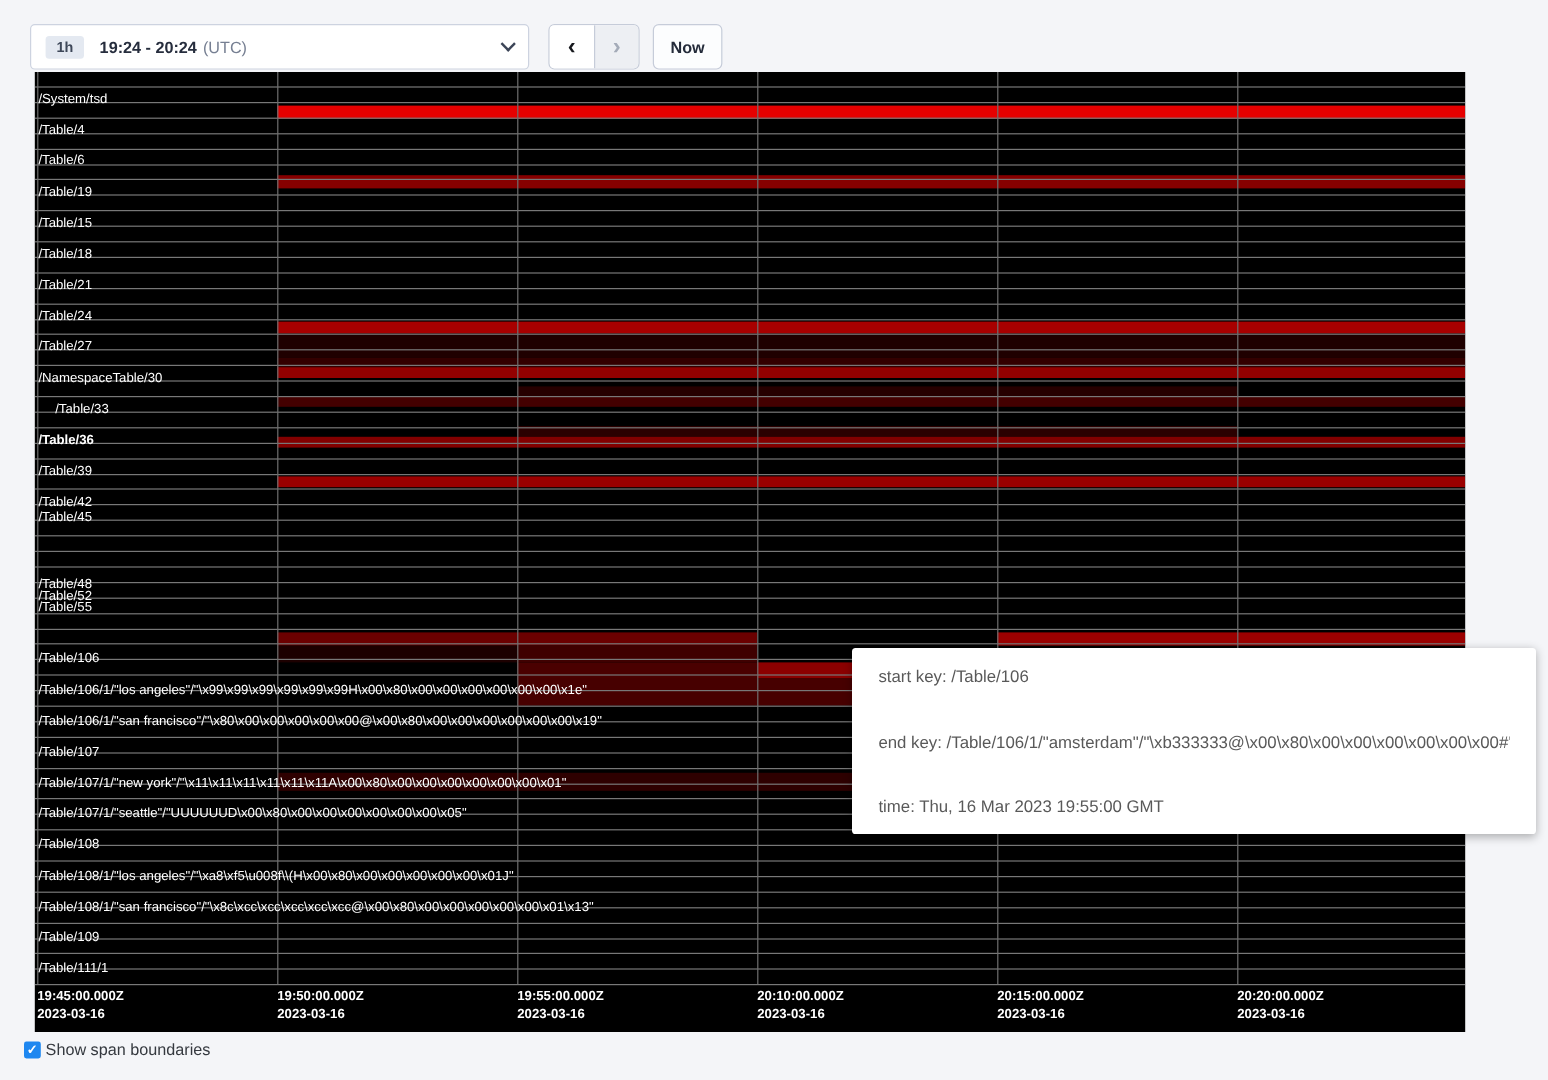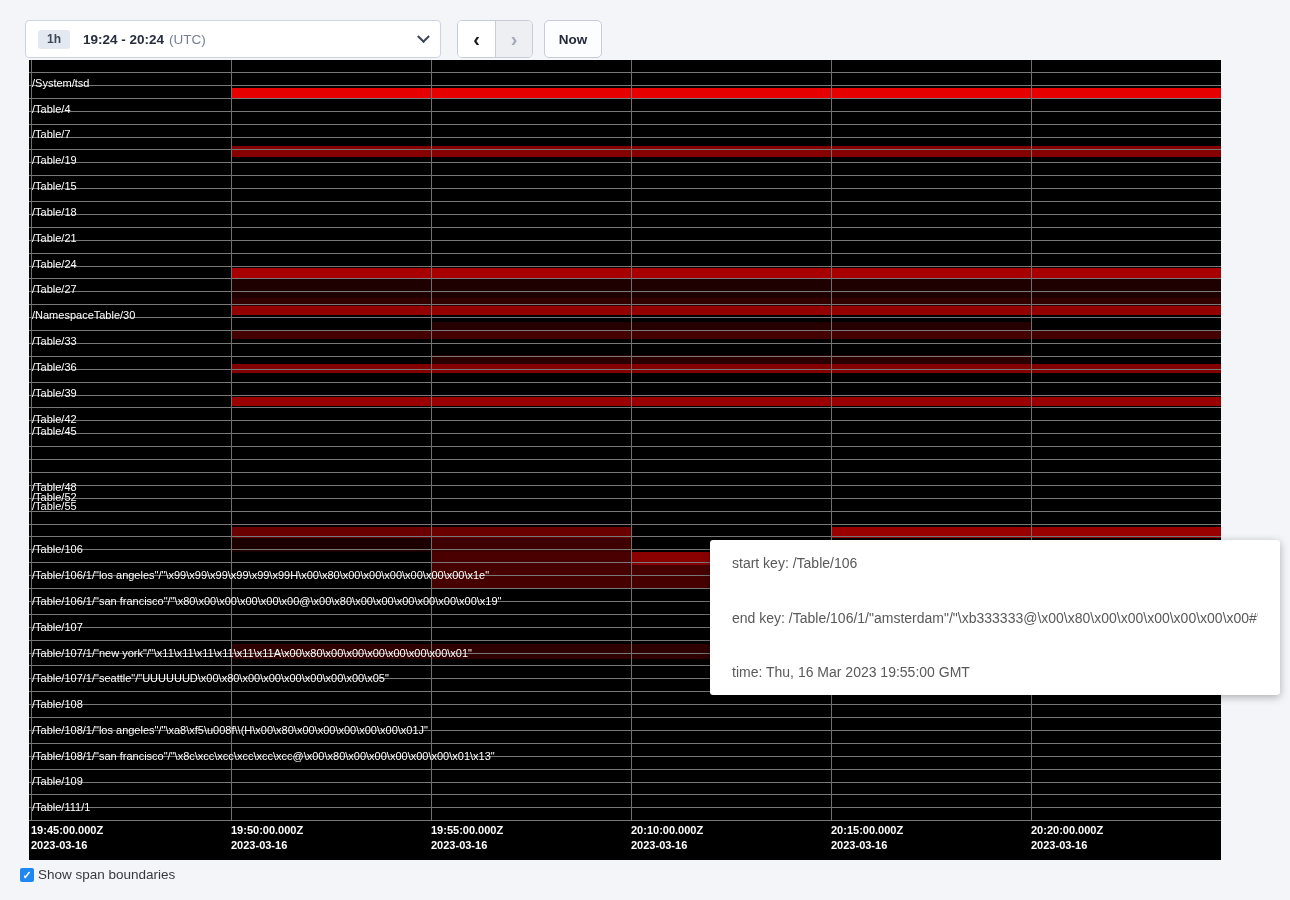--- a/index.html
+++ b/index.html
@@ -181,30 +181,30 @@
     <div class="hline" style="top: 747.3px;"></div>
     <div class="hline" style="top: 760.2px;"></div>
     <div class="vline" style="left: 2px;"></div>
     <div class="vline" style="left: 202px;"></div>
     <div class="vline" style="left: 402px;"></div>
     <div class="vline" style="left: 602px;"></div>
     <div class="vline" style="left: 802px;"></div>
     <div class="vline" style="left: 1002px;"></div>
     <div class="rowlabel" style="top: 17px;">/System/tsd</div>
     <div class="rowlabel" style="top: 43px;">/Table/4</div>
-    <div class="rowlabel" style="top: 68px;">/Table/7</div>
+    <div class="rowlabel" style="top: 68px;">/Table/6</div>
     <div class="rowlabel" style="top: 94px;">/Table/19</div>
     <div class="rowlabel" style="top: 120px;">/Table/15</div>
     <div class="rowlabel" style="top: 146px;">/Table/18</div>
     <div class="rowlabel" style="top: 172px;">/Table/21</div>
     <div class="rowlabel" style="top: 198px;">/Table/24</div>
     <div class="rowlabel" style="top: 223px;">/Table/27</div>
     <div class="rowlabel" style="top: 249px;">/NamespaceTable/30</div>
-    <div class="rowlabel" style="top: 275px;">/Table/33</div>
-    <div class="rowlabel" style="top: 301px;">/Table/36</div>
+    <div class="rowlabel" style="top: 275px; margin-left: 14px;">/Table/33</div>
+    <div class="rowlabel" style="top: 301px; font-weight: bold;">/Table/36</div>
     <div class="rowlabel" style="top: 327px;">/Table/39</div>
     <div class="rowlabel" style="top: 353px;">/Table/42</div>
     <div class="rowlabel" style="top: 365px;">/Table/45</div>
     <div class="rowlabel" style="top: 421px;">/Table/48</div>
     <div class="rowlabel" style="top: 431px;">/Table/52</div>
     <div class="rowlabel" style="top: 440px;">/Table/55</div>
     <div class="rowlabel" style="top: 483px;">/Table/106</div>
     <div class="rowlabel" style="top: 509px;">/Table/106/1/"los angeles"/"\x99\x99\x99\x99\x99\x99H\x00\x80\x00\x00\x00\x00\x00\x00\x1e"</div>
     <div class="rowlabel" style="top: 535px;">/Table/106/1/"san francisco"/"\x80\x00\x00\x00\x00\x00@\x00\x80\x00\x00\x00\x00\x00\x00\x19"</div>
     <div class="rowlabel" style="top: 561px;">/Table/107</div>

